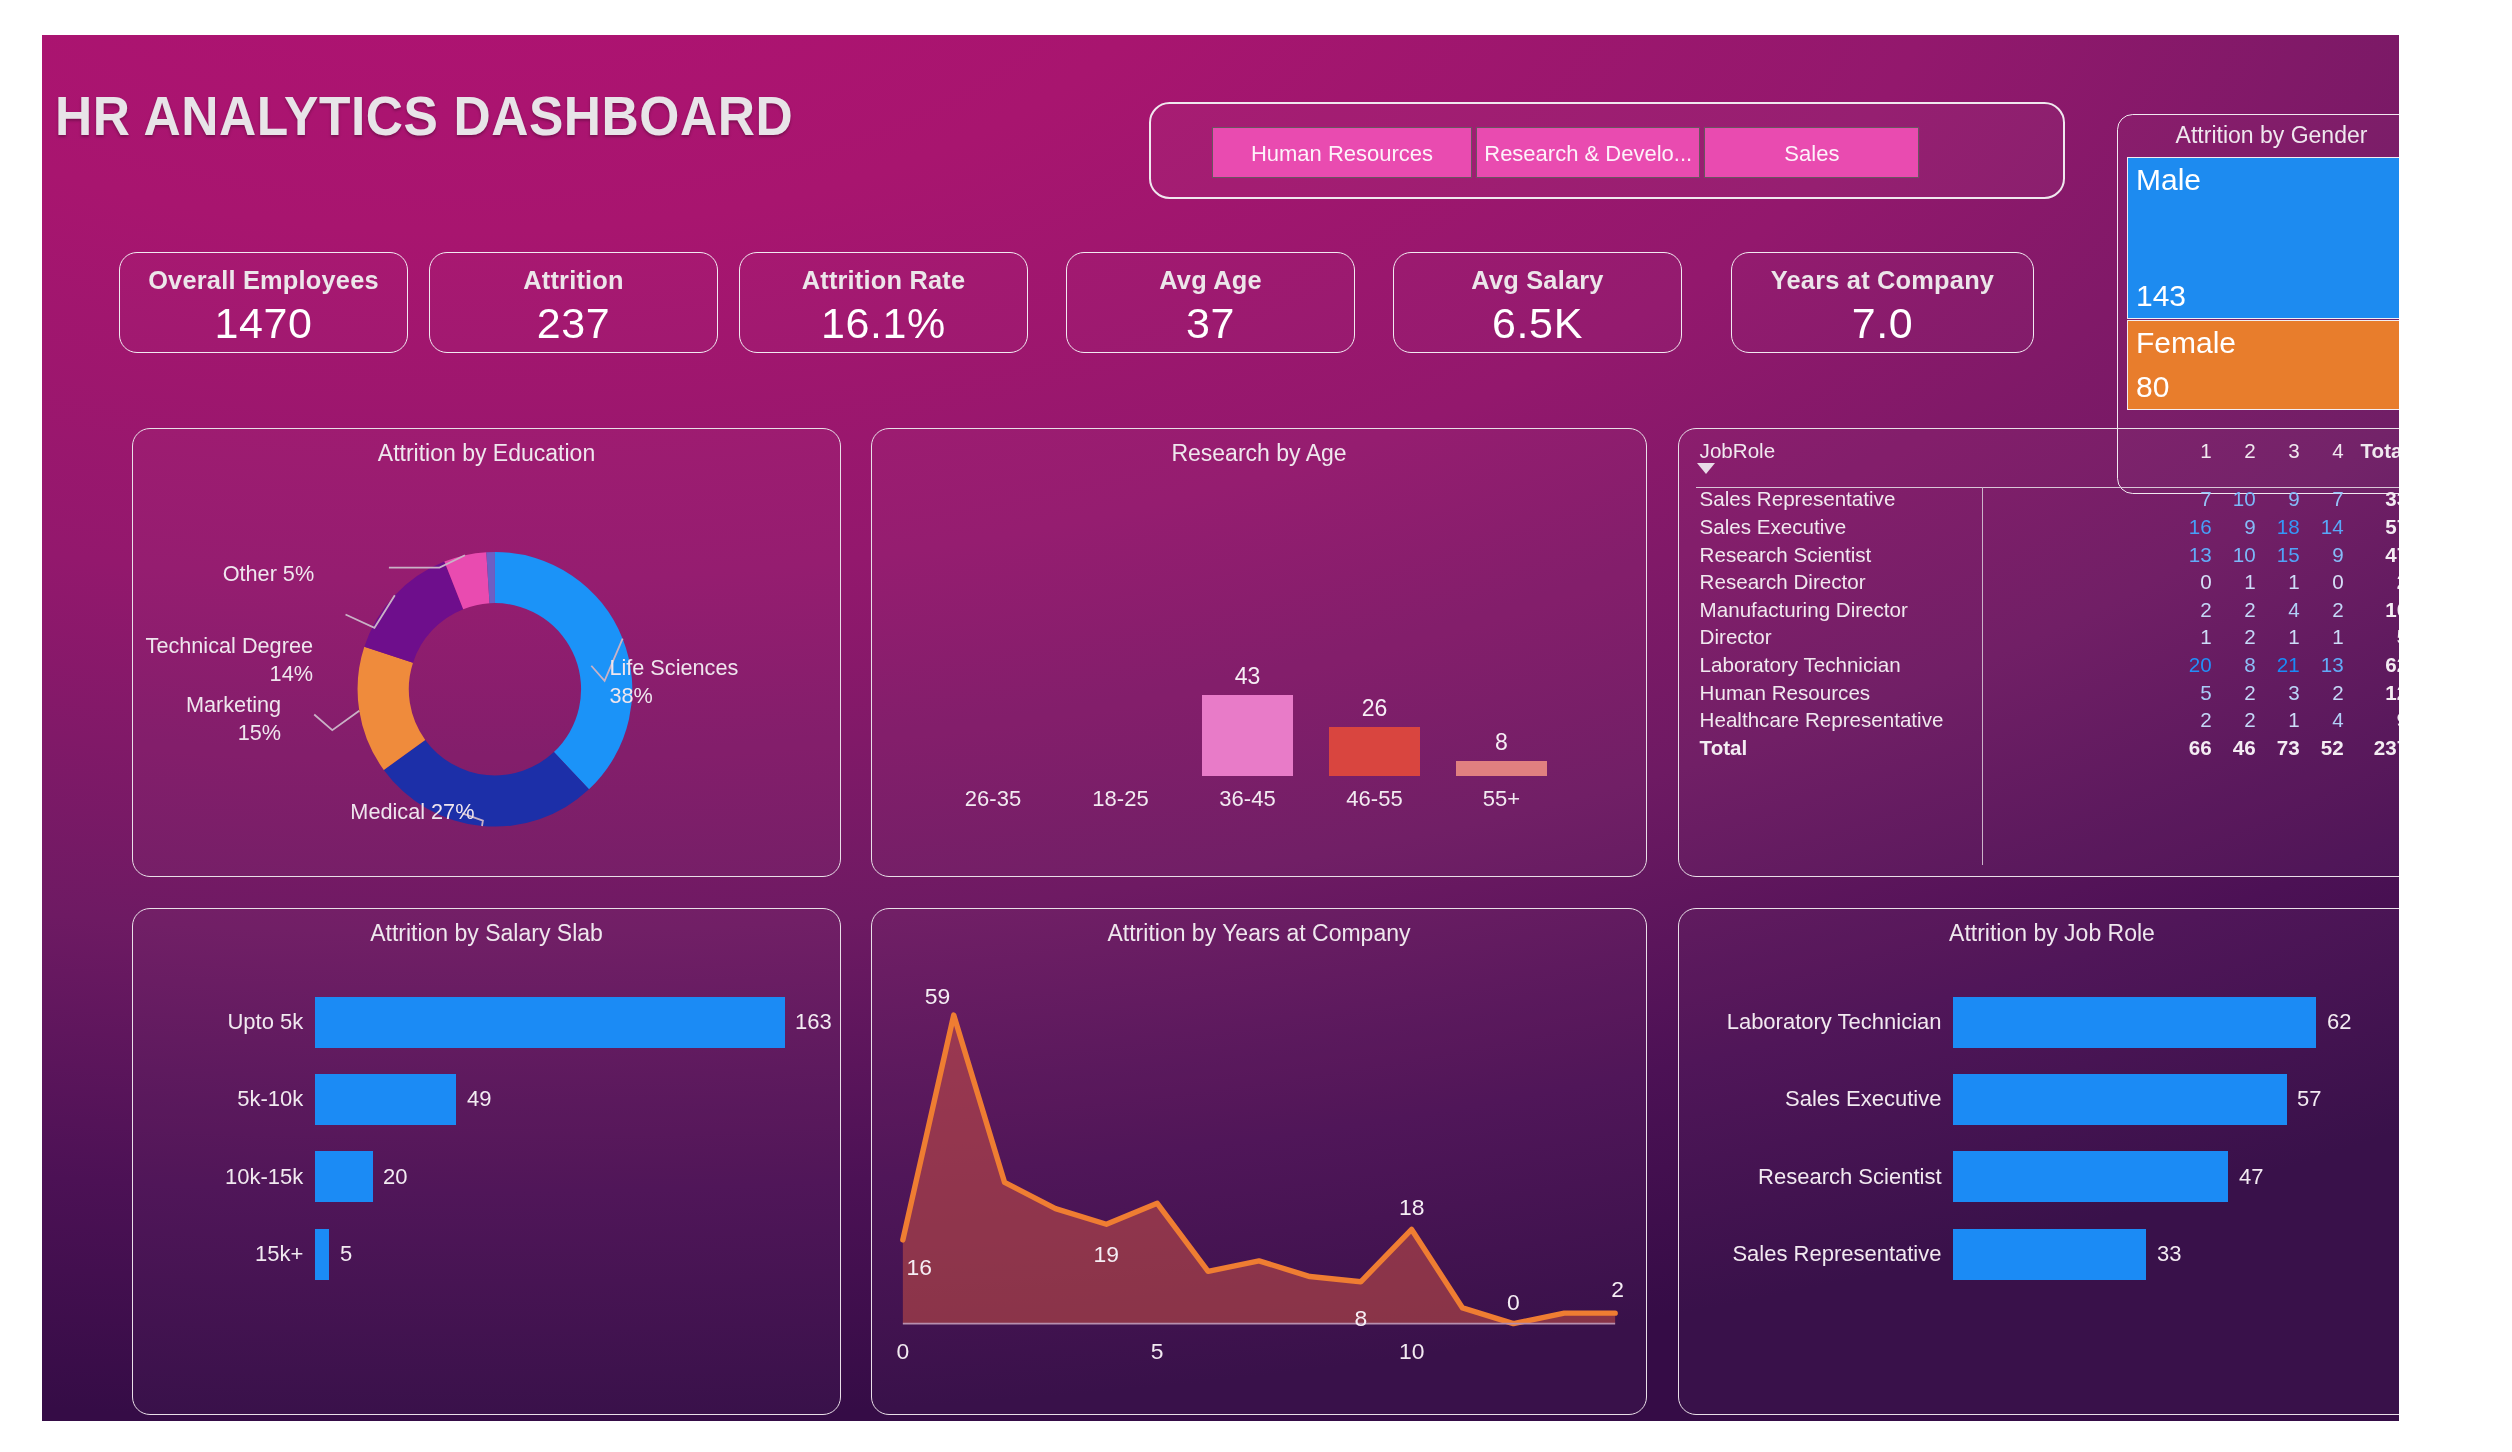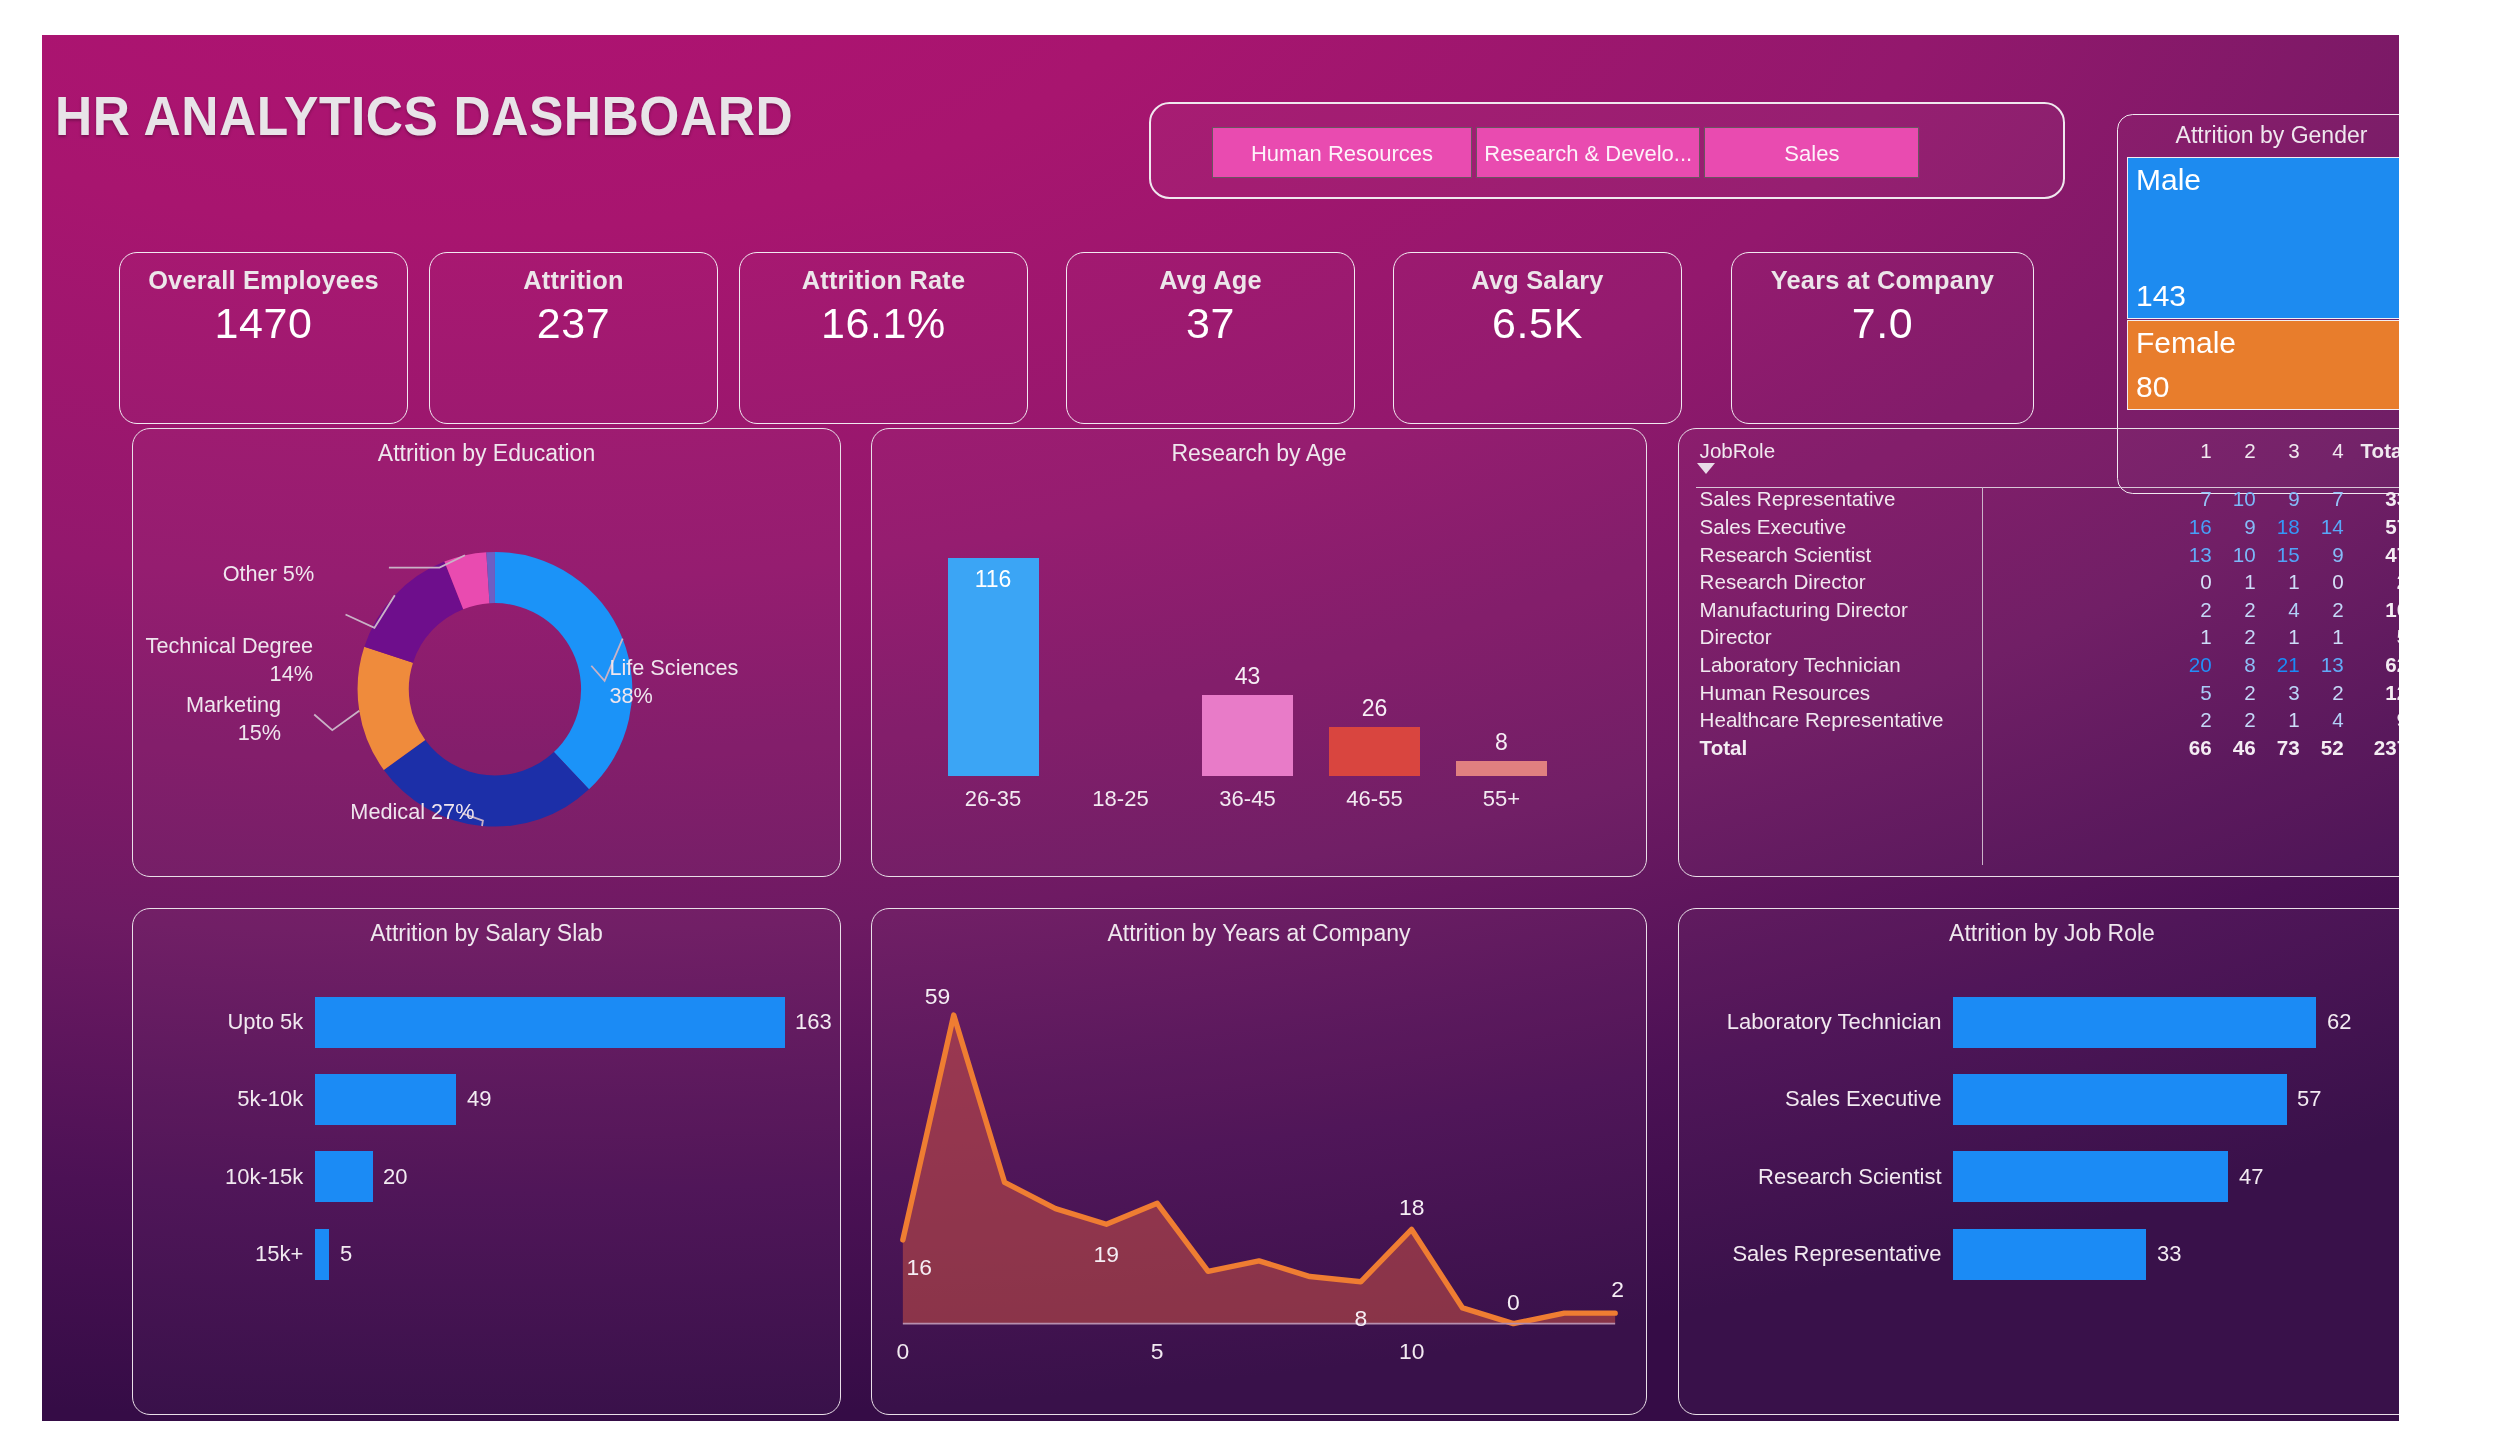--- a/index.html
+++ b/index.html
@@ -41,21 +41,21 @@
   }
   .slicer-btn:nth-child(1) { width: 260px; }
   .slicer-btn:nth-child(2) { width: 134px; }
   .slicer-btn:nth-child(3) { width: 54px; }
   .slicer-btn + .slicer-btn { margin-left: 4.2px; }
   
   #sb0 { width: 260px; } #sb1 { width: 260px; } #sb2 { width: 260px; }
 
   
   .kpi {
-    position: absolute; top: 217px; height: 172px;
+    position: absolute; top: 217px; height: 101px;
     border: 1.8px solid #f2e9f1; border-radius: 18px;
     display: flex; flex-direction: column; align-items: center;
     justify-content: flex-start; padding-top: 13.3px;
     background: rgba(255,255,255,0.015);
   }
   .kpi-label {
     font-size: 25.4px; font-weight: 700; color: #ece6ea;
     font-family: "Liberation Sans Narrow", "Liberation Sans", sans-serif;
     letter-spacing: 0.2px;
   }
@@ -231,24 +231,20 @@
         <polyline points="433.79515294791815,275.923259848259 400,330 352,308" class="leader"></polyline>
         <text x="298" y="372" class="donut-lbl" text-anchor="end"><tspan x="298" dy="0">Technical Degree</tspan><tspan x="298" dy="46">14%</tspan></text>
         <polyline points="550.2633409615881,209.49097827796564 508,230 424,230" class="leader"></polyline>
         <text x="300" y="252" class="donut-lbl" text-anchor="end"><tspan x="300" dy="0">Other 5%</tspan></text>
       </svg>
   </div>
 
   <div class="panel" id="p-age">
     <div class="panel-title">Research by Age</div>
     <div id="age-plot">
-        <div class="vbar-col" style="left: 8.5px; height: 235px;">
-          <div class="vbar" style="height: 218px; background: rgb(59, 165, 245);"></div>
-          <div class="vbar-val" style="bottom: 183px; color: rgb(255, 255, 255);">116</div>
-        </div>
         <div class="vbar-cat" style="left: 8.5px;">26-35</div>
         <div class="vbar-cat" style="left: 136px;">18-25</div>
         <div class="vbar-col" style="left: 263px; height: 235px;">
           <div class="vbar" style="height: 81px; background: rgb(232, 123, 200);"></div>
           <div class="vbar-val" style="bottom: 86px;">43</div>
         </div>
         <div class="vbar-cat" style="left: 263px;">36-45</div>
         <div class="vbar-col" style="left: 390px; height: 235px;">
           <div class="vbar" style="height: 49px; background: rgb(217, 69, 63);"></div>
           <div class="vbar-val" style="bottom: 54px;">26</div>

